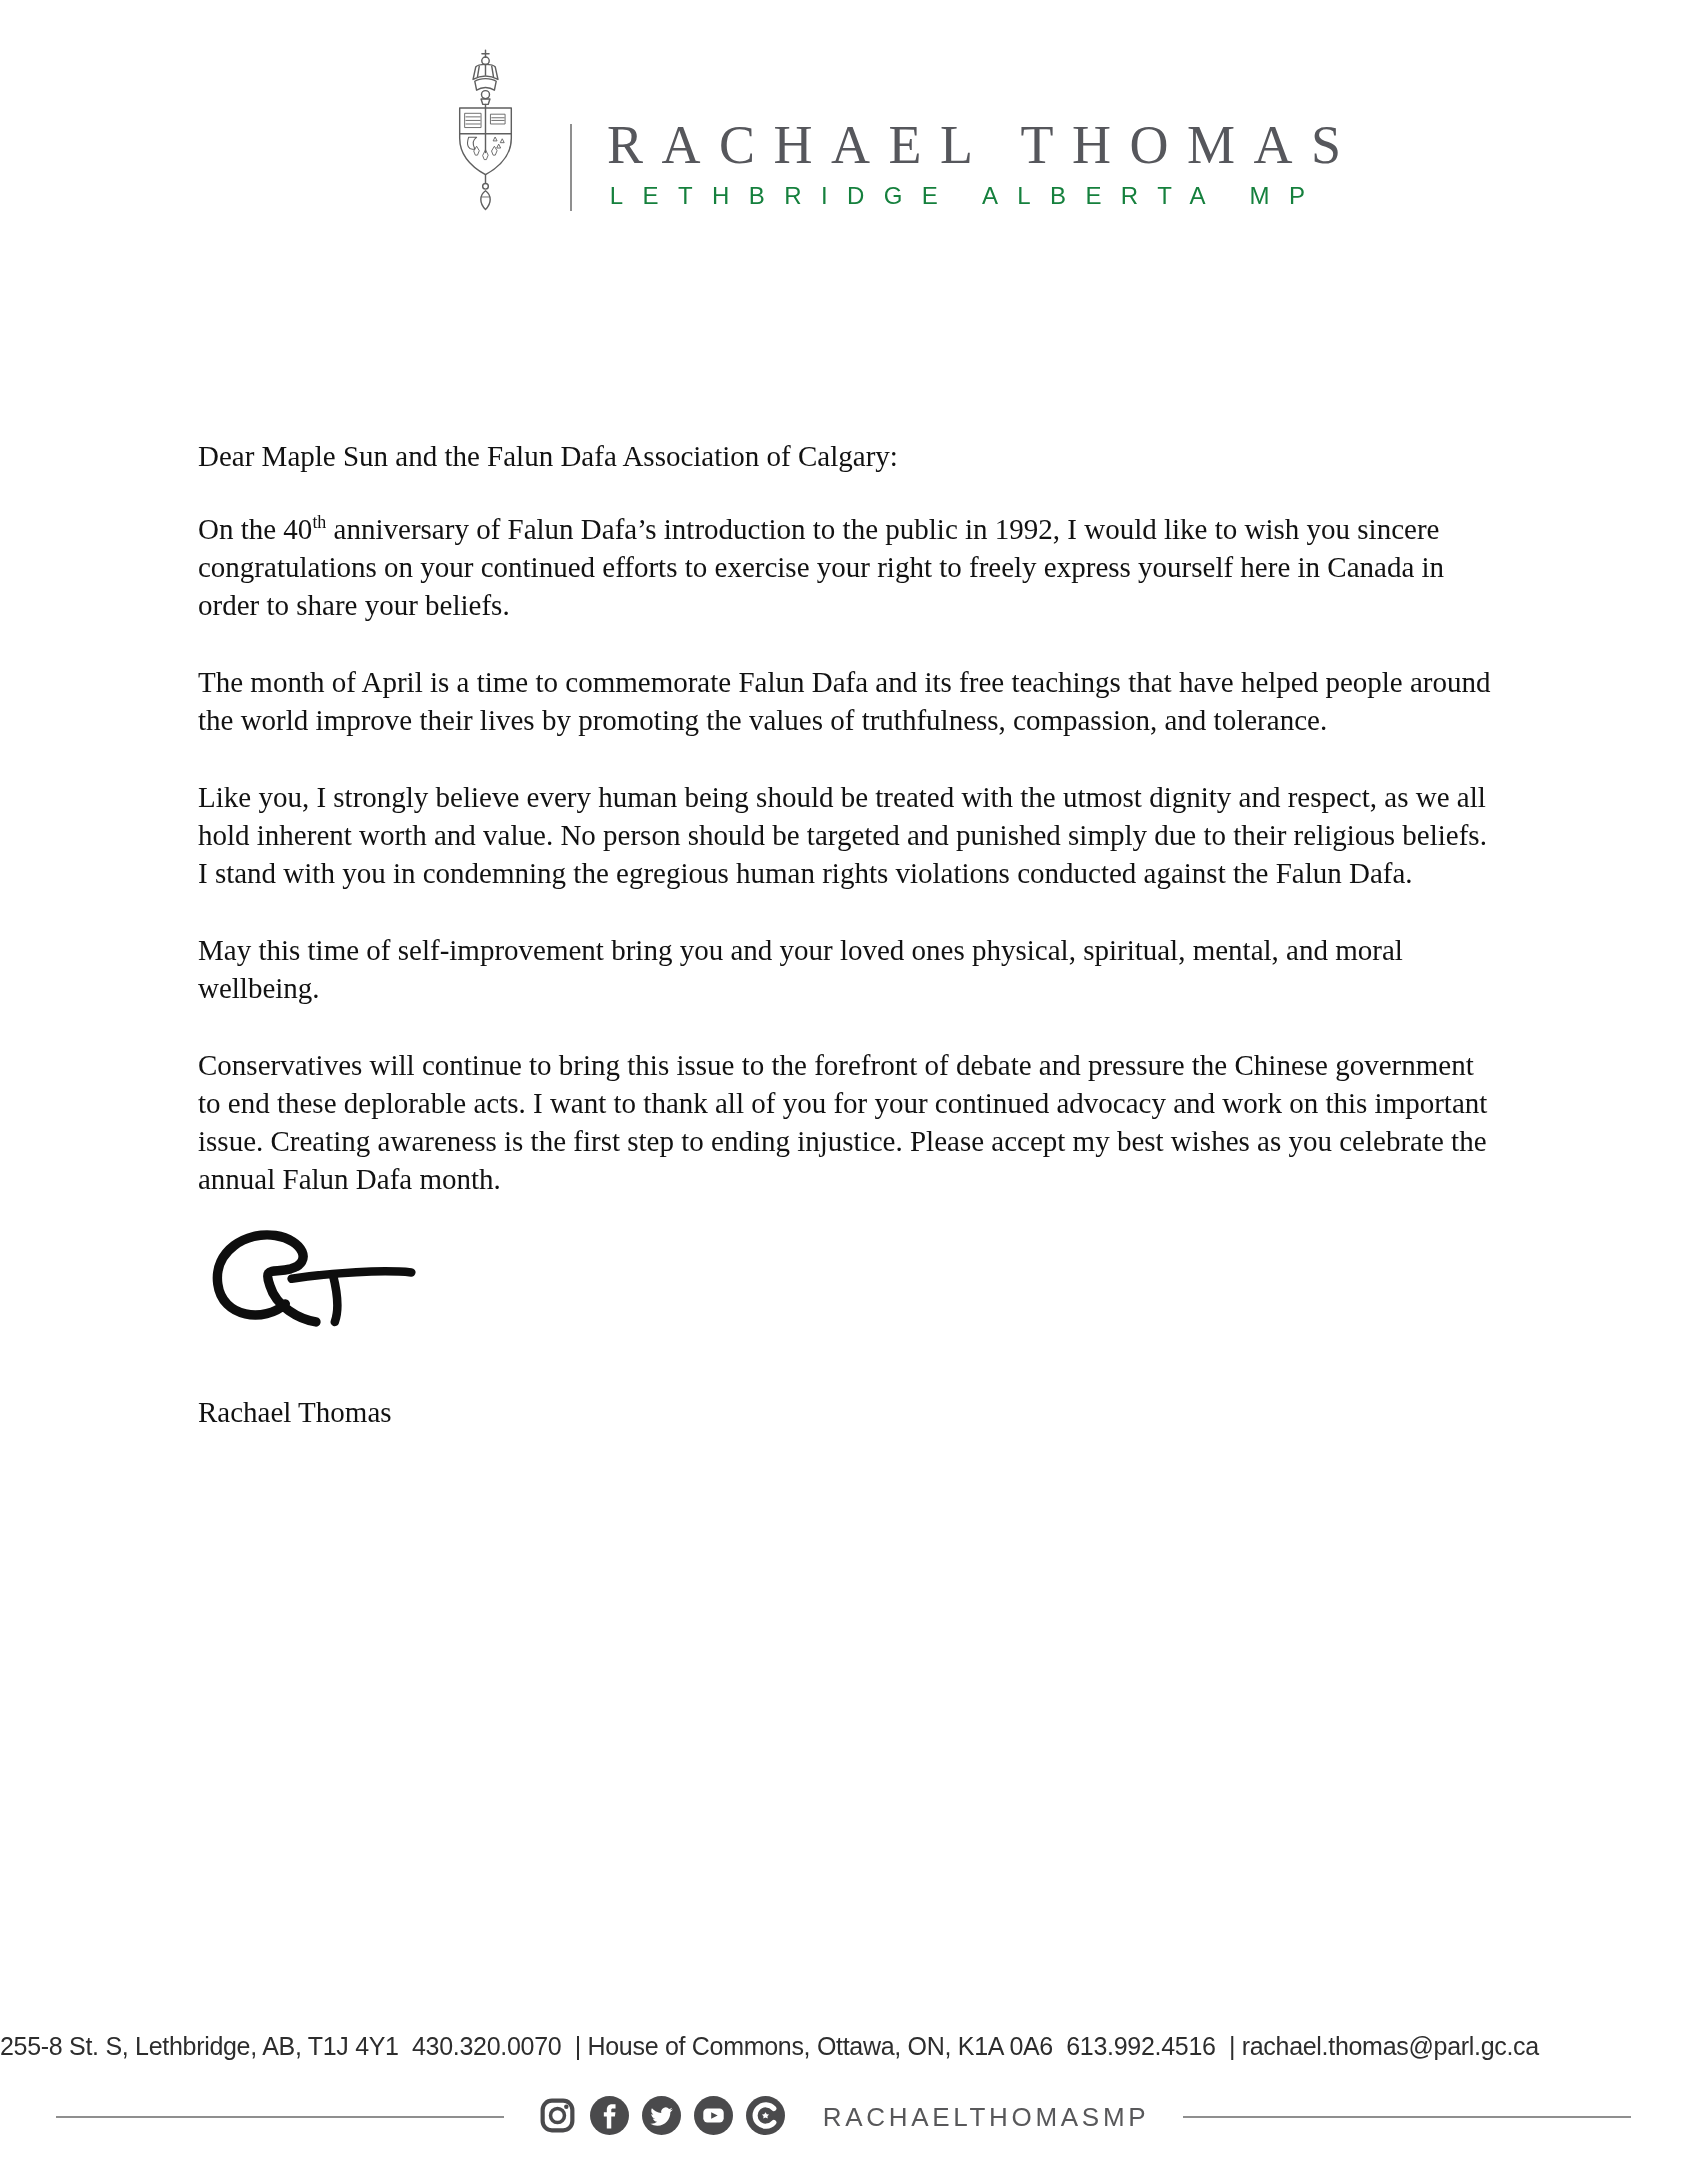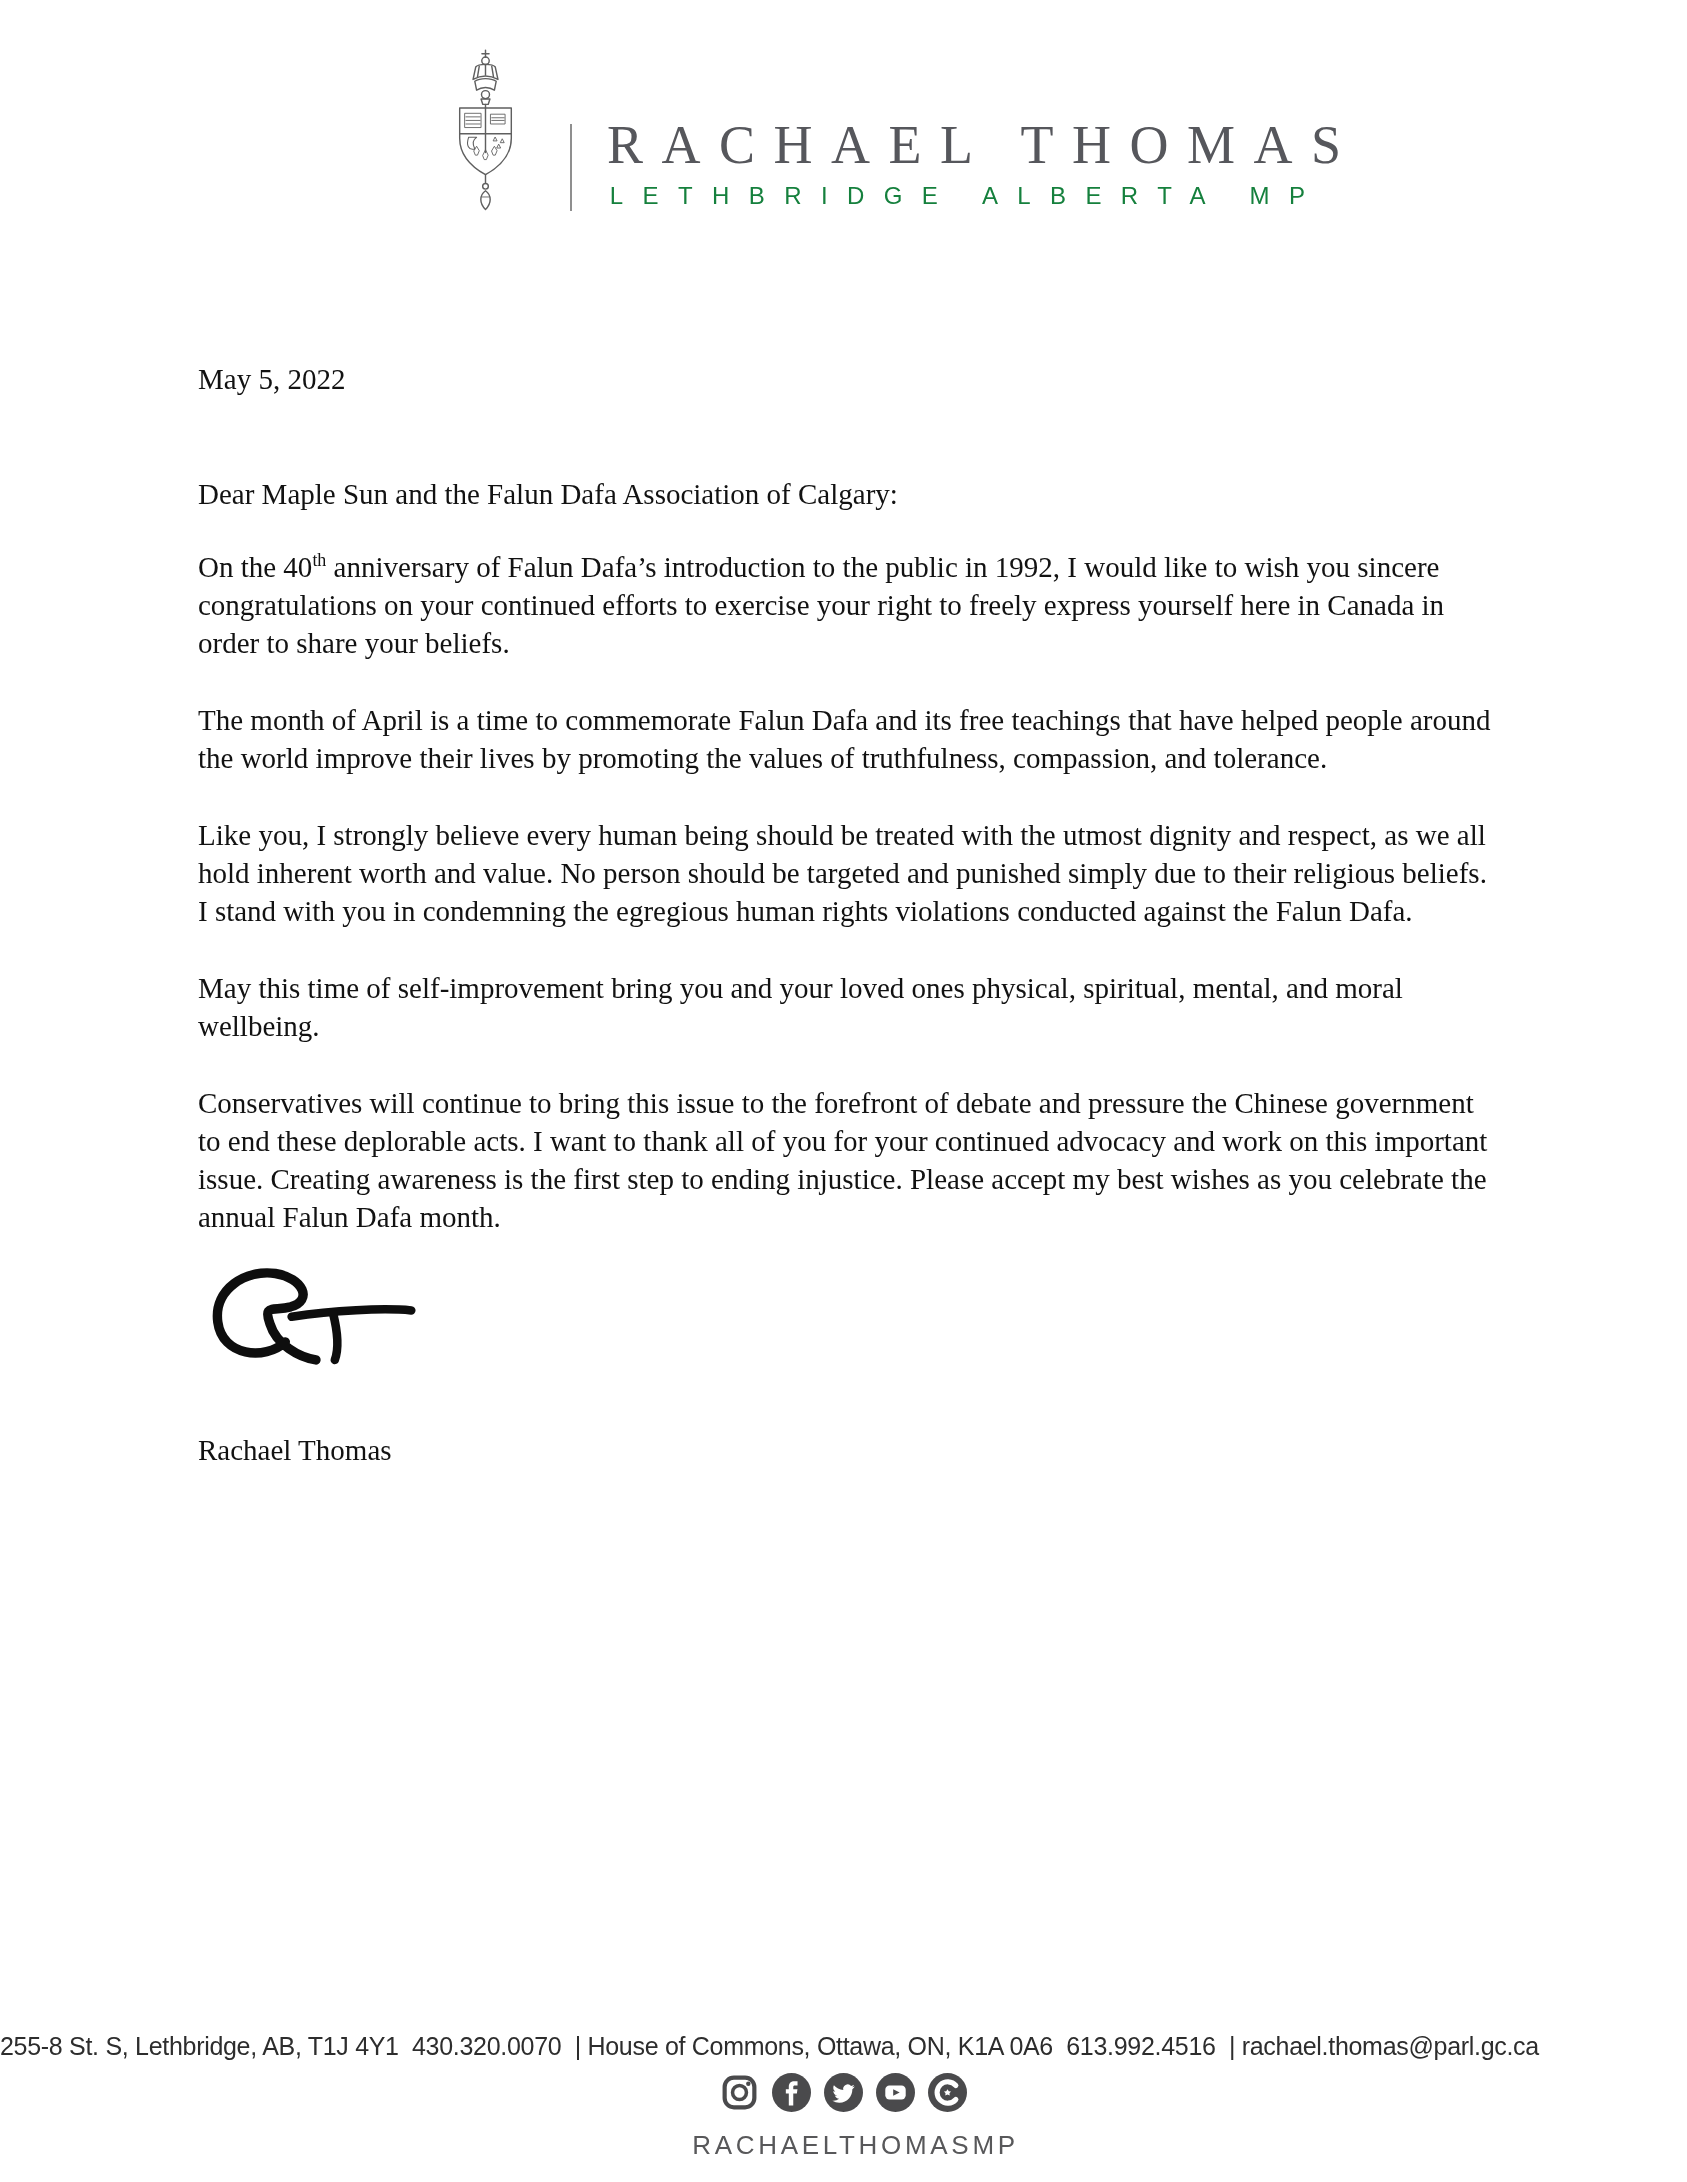--- a/index.html
+++ b/index.html
@@ -32,21 +32,21 @@
   .signature{margin-top:28px;height:106px;}
   .name-block{margin-top:61px;}
   
   .footer-contact{
     position:absolute;left:0;top:2032px;width:1407px;text-align:center;
     font-family:"Liberation Sans", sans-serif;font-size:25px;color:#2d2d2d;
     white-space:pre;letter-spacing:-0.3px;
   }
   .footer-social{
     position:absolute;left:0;top:2096px;width:1687px;height:42px;
-    display:flex;align-items:center;justify-content:center;gap:14px;flex-direction:column;
+    display:flex;align-items:center;justify-content:center;gap:14px;
   }
   .rule{width:448px;height:2.8px;background:#8f8f8f;}
   .rule.left{margin-right:20px;}
   .rule.right{margin-left:20px;}
   .icons{display:flex;align-items:center;gap:13px;}
   .handle{
     font-family:"Liberation Sans", sans-serif;font-size:26px;color:#58585a;
     letter-spacing:3.7px;margin-left:24px;white-space:nowrap;
   }
 </style>
@@ -97,21 +97,20 @@
     <line x1="46" y1="168" x2="54" y2="168" stroke-width="1"></line>
   </svg>
 </div>
 <div class="hdr-divider"></div>
 <div class="hdr-text">
   <div class="hdr-name">RACHAEL THOMAS</div>
   <div class="hdr-sub">LETHBRIDGE ALBERTA MP</div>
 </div>
 
 <div class="letter-body">
-  <p class="line">May 5, 2022</p>
   <p class="line salutation">Dear Maple Sun and the Falun Dafa Association of Calgary:</p>
 
   <p class="p1"><span>On the 40</span><sup>th</sup><span> anniversary of Falun Dafa’s introduction to the public in 1992, I would like to wish you sincere congratulations on your continued efforts to exercise your right to freely express yourself here in Canada in order to share your beliefs.</span></p>
 
   <p class="pgap">The month of April is a time to commemorate Falun Dafa and its free teachings that have helped people around the world improve their lives by promoting the values of truthfulness, compassion, and tolerance.</p>
   <p class="pgap">Like you, I strongly believe every human being should be treated with the utmost dignity and respect, as we all hold inherent worth and value. No person should be targeted and punished simply due to their religious beliefs. I stand with you in condemning the egregious human rights violations conducted against the Falun Dafa.</p>
   <p class="pgap">May this time of self-improvement bring you and your loved ones physical, spiritual, mental, and moral wellbeing.</p>
   <p class="pgap">Conservatives will continue to bring this issue to the forefront of debate and pressure the Chinese government to end these deplorable acts. I want to thank all of you for your continued advocacy and work on this important issue. Creating awareness is the first step to ending injustice. Please accept my best wishes as you celebrate the annual Falun Dafa month.</p>
 
 

